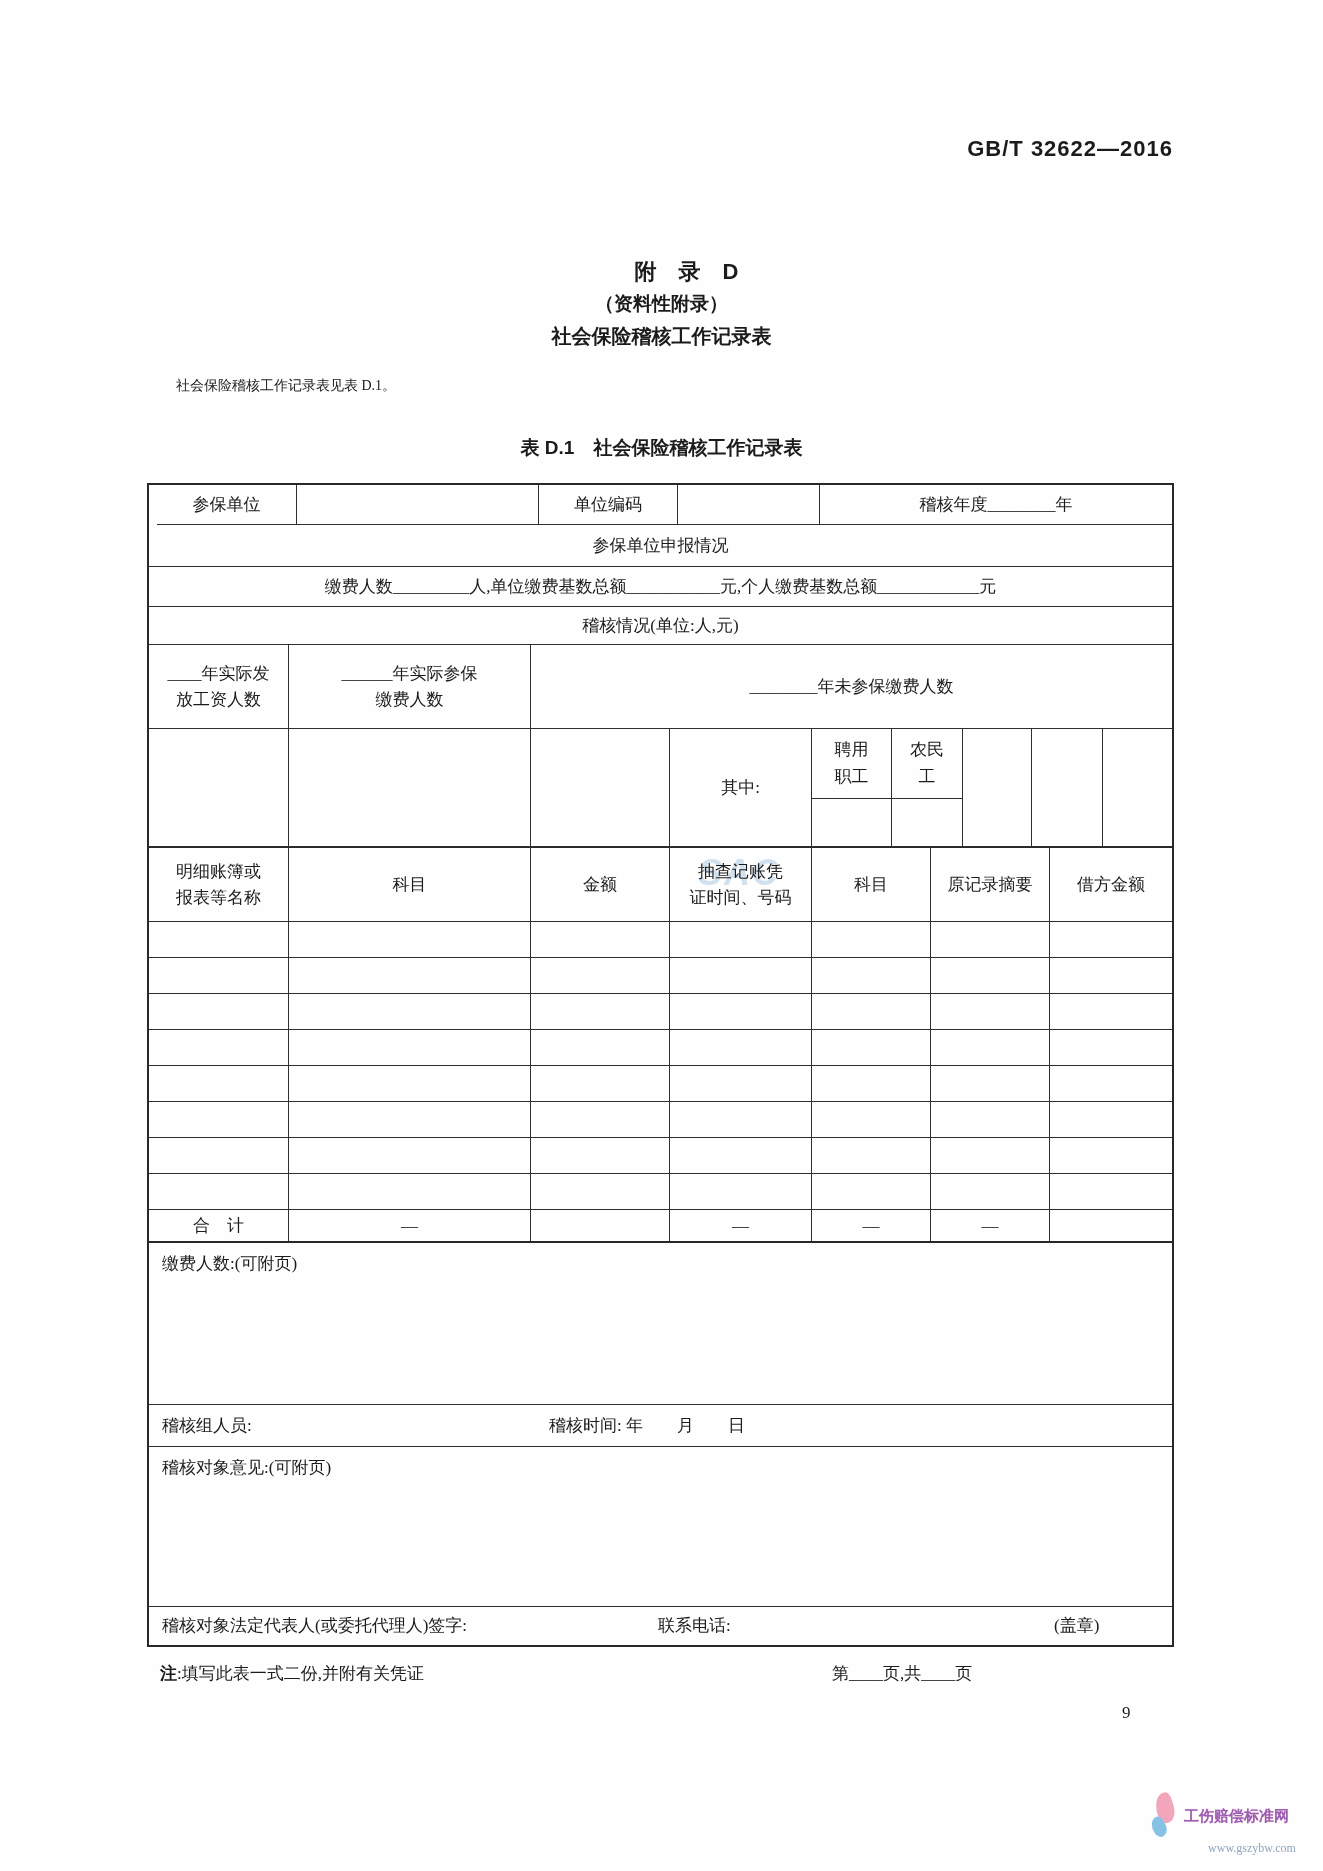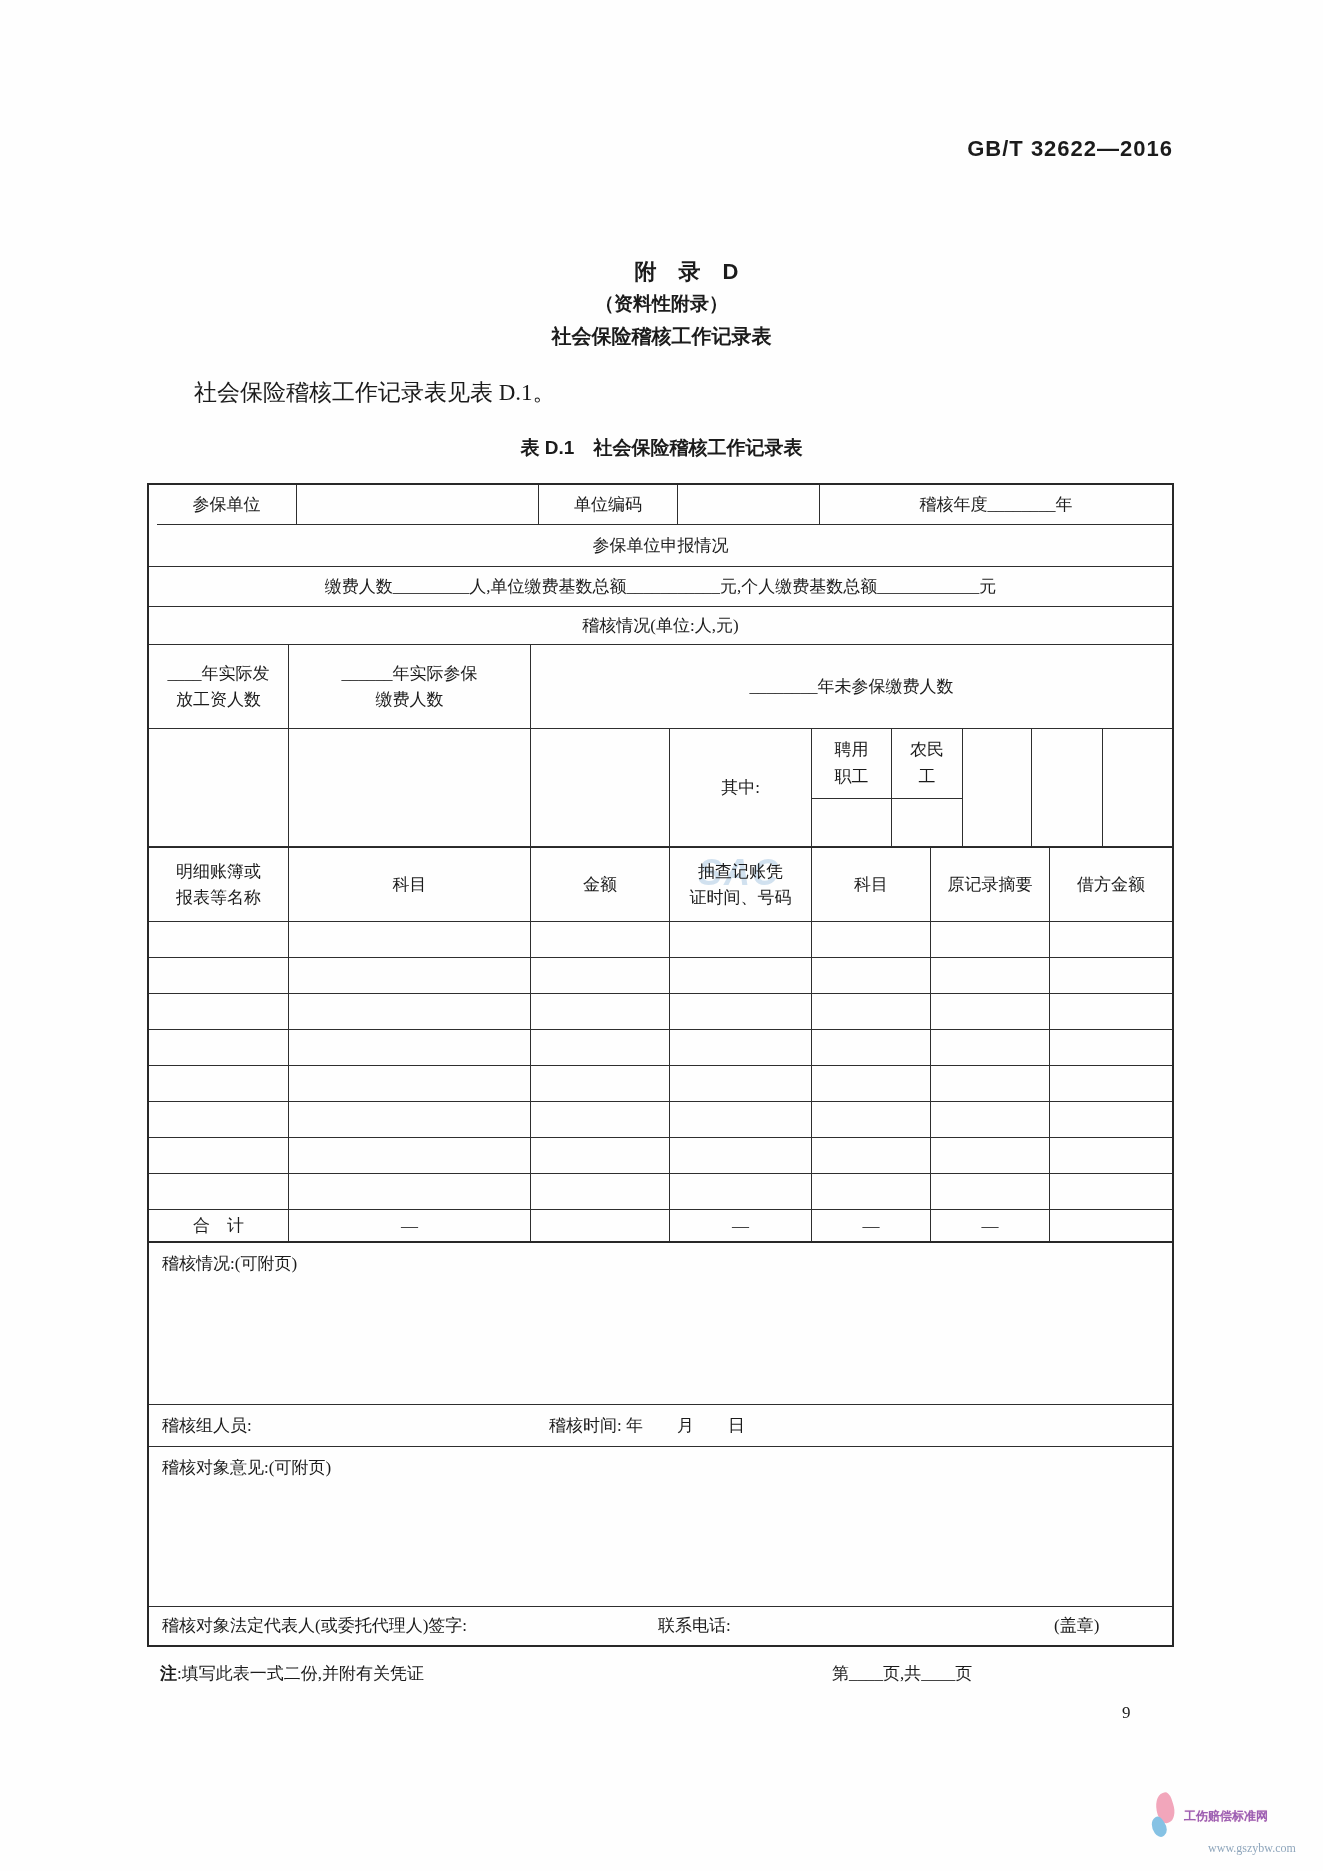--- a/index.html
+++ b/index.html
@@ -6,21 +6,21 @@
   body { background:#e8e8e8; font-family:"Liberation Serif","DejaVu Serif",serif; }
   .page { position:relative; width:1323px; height:1871px; background:#fefefe; margin:0 auto; overflow:hidden; color:#1b1b1b; }
 
   
   .std-code { position:absolute; top:136px; right:150px; font-family:"Liberation Sans","DejaVu Sans",sans-serif;
               font-weight:bold; font-size:22px; letter-spacing:1px; }
   .h-line { position:absolute; left:0; width:100%; text-align:center; font-family:"Liberation Sans","DejaVu Sans",sans-serif; font-weight:bold; }
   .h1 { top:257px; font-size:22px;margin-left:25px; }
   .h2 { top:291px; font-size:19px; }
   .h3 { top:323px; font-size:20px; }
-  .intro { position:absolute; top:377px; left:148px; font-size:23px; text-indent:2em; }
+  .intro { position:absolute; top:377px; left:148px; font-size:14px; text-indent:2em; }
   .caption { position:absolute; top:435px; left:0; width:100%; text-align:center;
              font-family:"Liberation Sans","DejaVu Sans",sans-serif; font-weight:bold; font-size:19px; }
 
   
   .tbl { position:absolute; left:147px; top:483px; width:1027px; border:2px solid #282828; background:transparent; font-size:17px; }
   .trow { display:flex; border-bottom:1px solid #2e2e2e; align-items:stretch; }
   .trow.hsep { border-bottom:2px solid #282828; }
   .trow.no-bb { border-bottom:none; }
   .cell { border-right:1px solid #2e2e2e; display:flex; flex-direction:column; align-items:center; justify-content:center;
           text-align:center; line-height:1.5; padding:2px 4px; min-width:0; }
@@ -51,21 +51,21 @@
   .note-line { position:absolute; top:1662px; left:160px; font-size:17px; }
   .note-line b { font-family:"Liberation Sans","DejaVu Sans",sans-serif; }
   .pagination { position:absolute; top:1662px; left:832px; font-size:17px; }
   .page-num { position:absolute; top:1703px; left:1122px; font-size:17px; }
 
   
   .sac-mark { position:absolute; top:852px; left:698px; font-family:"Liberation Sans","DejaVu Sans",sans-serif;
               font-weight:bold; font-style:italic; font-size:36px; color:rgba(125,172,212,0.35); letter-spacing:2px; pointer-events:none; }
   .site-mark { position:absolute; top:1793px; left:1150px; width:170px; }
   .site-mark .row { display:flex; align-items:center; gap:4px; }
-  .site-name { font-family:"Liberation Sans","DejaVu Sans",sans-serif; font-weight:bold; font-size:12px;
+  .site-name { font-family:"Liberation Sans","DejaVu Sans",sans-serif; font-weight:bold; font-size:15px;
                color:#9a5fb4; text-shadow:0 0 1px rgba(240,150,180,.6); white-space:nowrap; }
   .site-url { font-size:12px; color:#8fa6bc; text-align:center; margin-top:2px; padding-left:34px; }
   .butterfly { width:30px; height:46px; position:relative; flex:0 0 30px; }
   .butterfly .petal { position:absolute; border-radius:70% 30% 60% 40%; }
   .butterfly .p1 { width:18px; height:30px; background:#f2a6bb; transform:rotate(-18deg); left:6px; top:0; }
   .butterfly .p2 { width:14px; height:20px; background:#86c2e4; transform:rotate(-35deg); left:2px; top:24px; }
 </style>
 </head>
 <body>
 
@@ -248,21 +248,21 @@
       <div class="cell c1">合　计</div>
       <div class="cell c2">—</div>
       <div class="cell c3"></div>
       <div class="cell c4">—</div>
       <div class="cell c5">—</div>
       <div class="cell c6">—</div>
       <div class="cell c7"></div>
     </div>
 
     <div class="trow rconc">
-      <div class="cell full topleft">稽核情况:(可附页)</div>
+      <div class="cell full topleft">缴费人数:(可附页)</div>
     </div>
 
     <div class="trow raud">
       <div class="cell full left pos-rel">
         <span class="abs" style="left:13px">稽核组人员:</span>
         <span class="abs" style="left:400px">稽核时间: 年　　月　　日</span>
       </div>
     </div>
 
     <div class="trow ropin">

